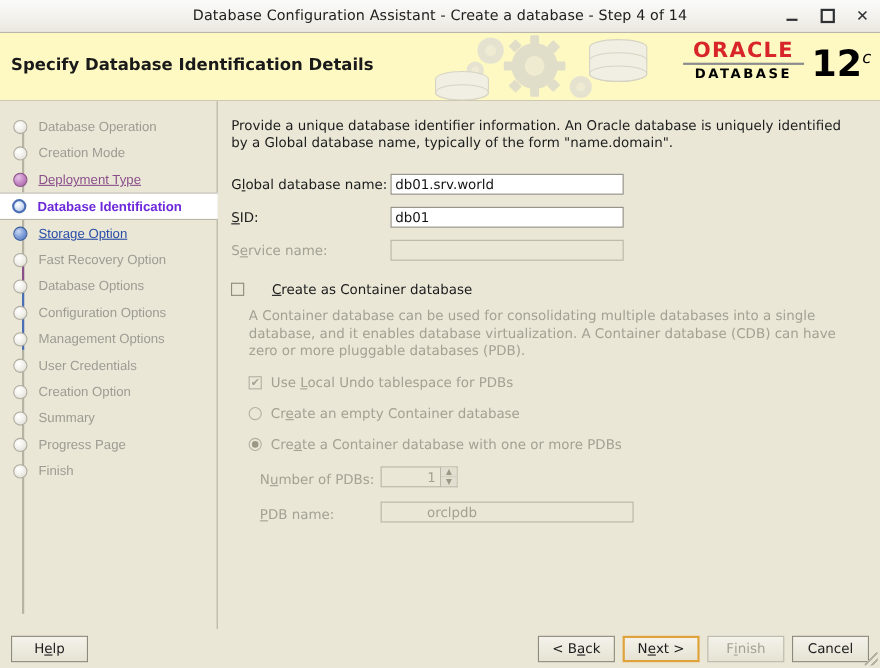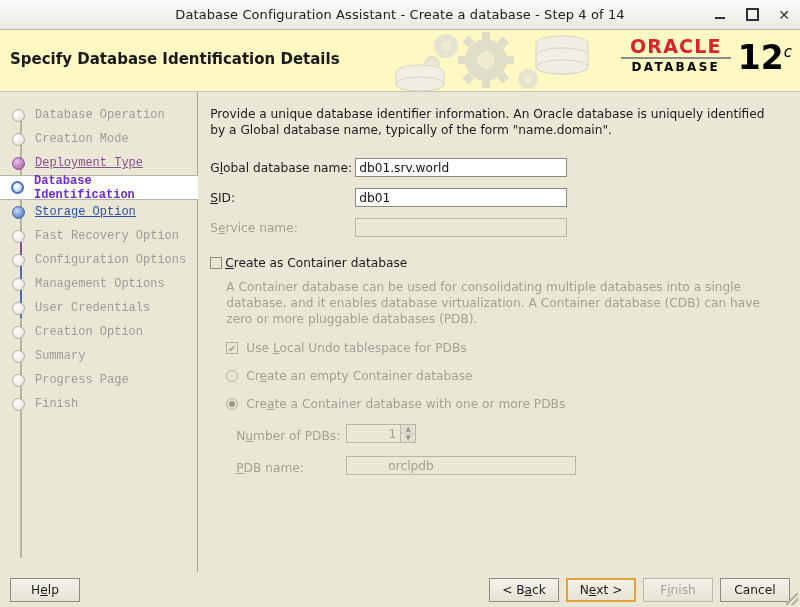--- a/index.html
+++ b/index.html
@@ -125,21 +125,21 @@
     border: 1px solid #8a4f8a;
   }
   .dot.available {
     background: radial-gradient(circle at 35% 32%, #c9d8f2 0%, #7f9fd8 50%, #4a6fb5 100%);
     border: 1px solid #3d5f9e;
   }
   .dot.current {
     background: radial-gradient(circle at 35% 32%, #ffffff 0%, #dfe8f7 40%, #9fb6e0 100%);
     border: 2px solid #4a6fb5;
   }
-  .step-label { font-size: 12px; font-family: Liberation Mono, monospace; }
+  .step-label { font-size: 12px; font-family: Liberation Sans, sans-serif; }
   .step.pending .step-label { color: #9e9c92; }
   .step.visited .step-label { color: #8a4f8a; text-decoration: underline; }
   .step.available .step-label { color: #2a4ea8; text-decoration: underline; }
   .step.current {
     background: #ffffff;
     border-top: 1px solid #b9b6a8;
     border-bottom: 1px solid #b9b6a8;
     height: 25px;
     padding-left: 11px;
     margin-right: -1px;
@@ -174,21 +174,21 @@
     font-size: 12.2px; color: #121212;
     padding: 0 3px; box-sizing: border-box;
     font-family: "DejaVu Sans", sans-serif;
     outline: none;
   }
   .finput.disabled {
     background: #eae7d7; border-color: #b9b6a6; color: #a3a192; padding-left: 41px;
   }
 
   .cdb-block { margin-top: 19px; }
-  .cb-row { display: flex; align-items: center; gap: 3px; }
+  .cb-row { display: flex; align-items: center; gap: 25px; }
   .checkbox {
     width: 12px; height: 12px; box-sizing: border-box;
     border: 1px solid #8d8a7d; background: #eae7d7;
     display: flex; align-items: center; justify-content: center;
     font-size: 10px; color: #555;
   }
   .checkbox.dim { border-color: #b3b0a1; color: #a3a192; }
   .cb-label { font-size: 12.2px; color: #1b1b1b; }
   .desc {
     margin: 9px 0 0 16px;
@@ -343,20 +343,24 @@
         <div class="step available">
             <span class="dot available"></span>
             <span class="step-label">Storage Option</span>
           </div>
         <div class="step pending">
             <span class="dot pending"></span>
             <span class="step-label">Fast Recovery Option</span>
           </div>
         <div class="step pending">
             <span class="dot pending"></span>
+            <span class="step-label">Database Options</span>
+          </div>
+        <div class="step pending">
+            <span class="dot pending"></span>
             <span class="step-label">Configuration Options</span>
           </div>
         <div class="step pending">
             <span class="dot pending"></span>
             <span class="step-label">Management Options</span>
           </div>
         <div class="step pending">
             <span class="dot pending"></span>
             <span class="step-label">User Credentials</span>
           </div>

